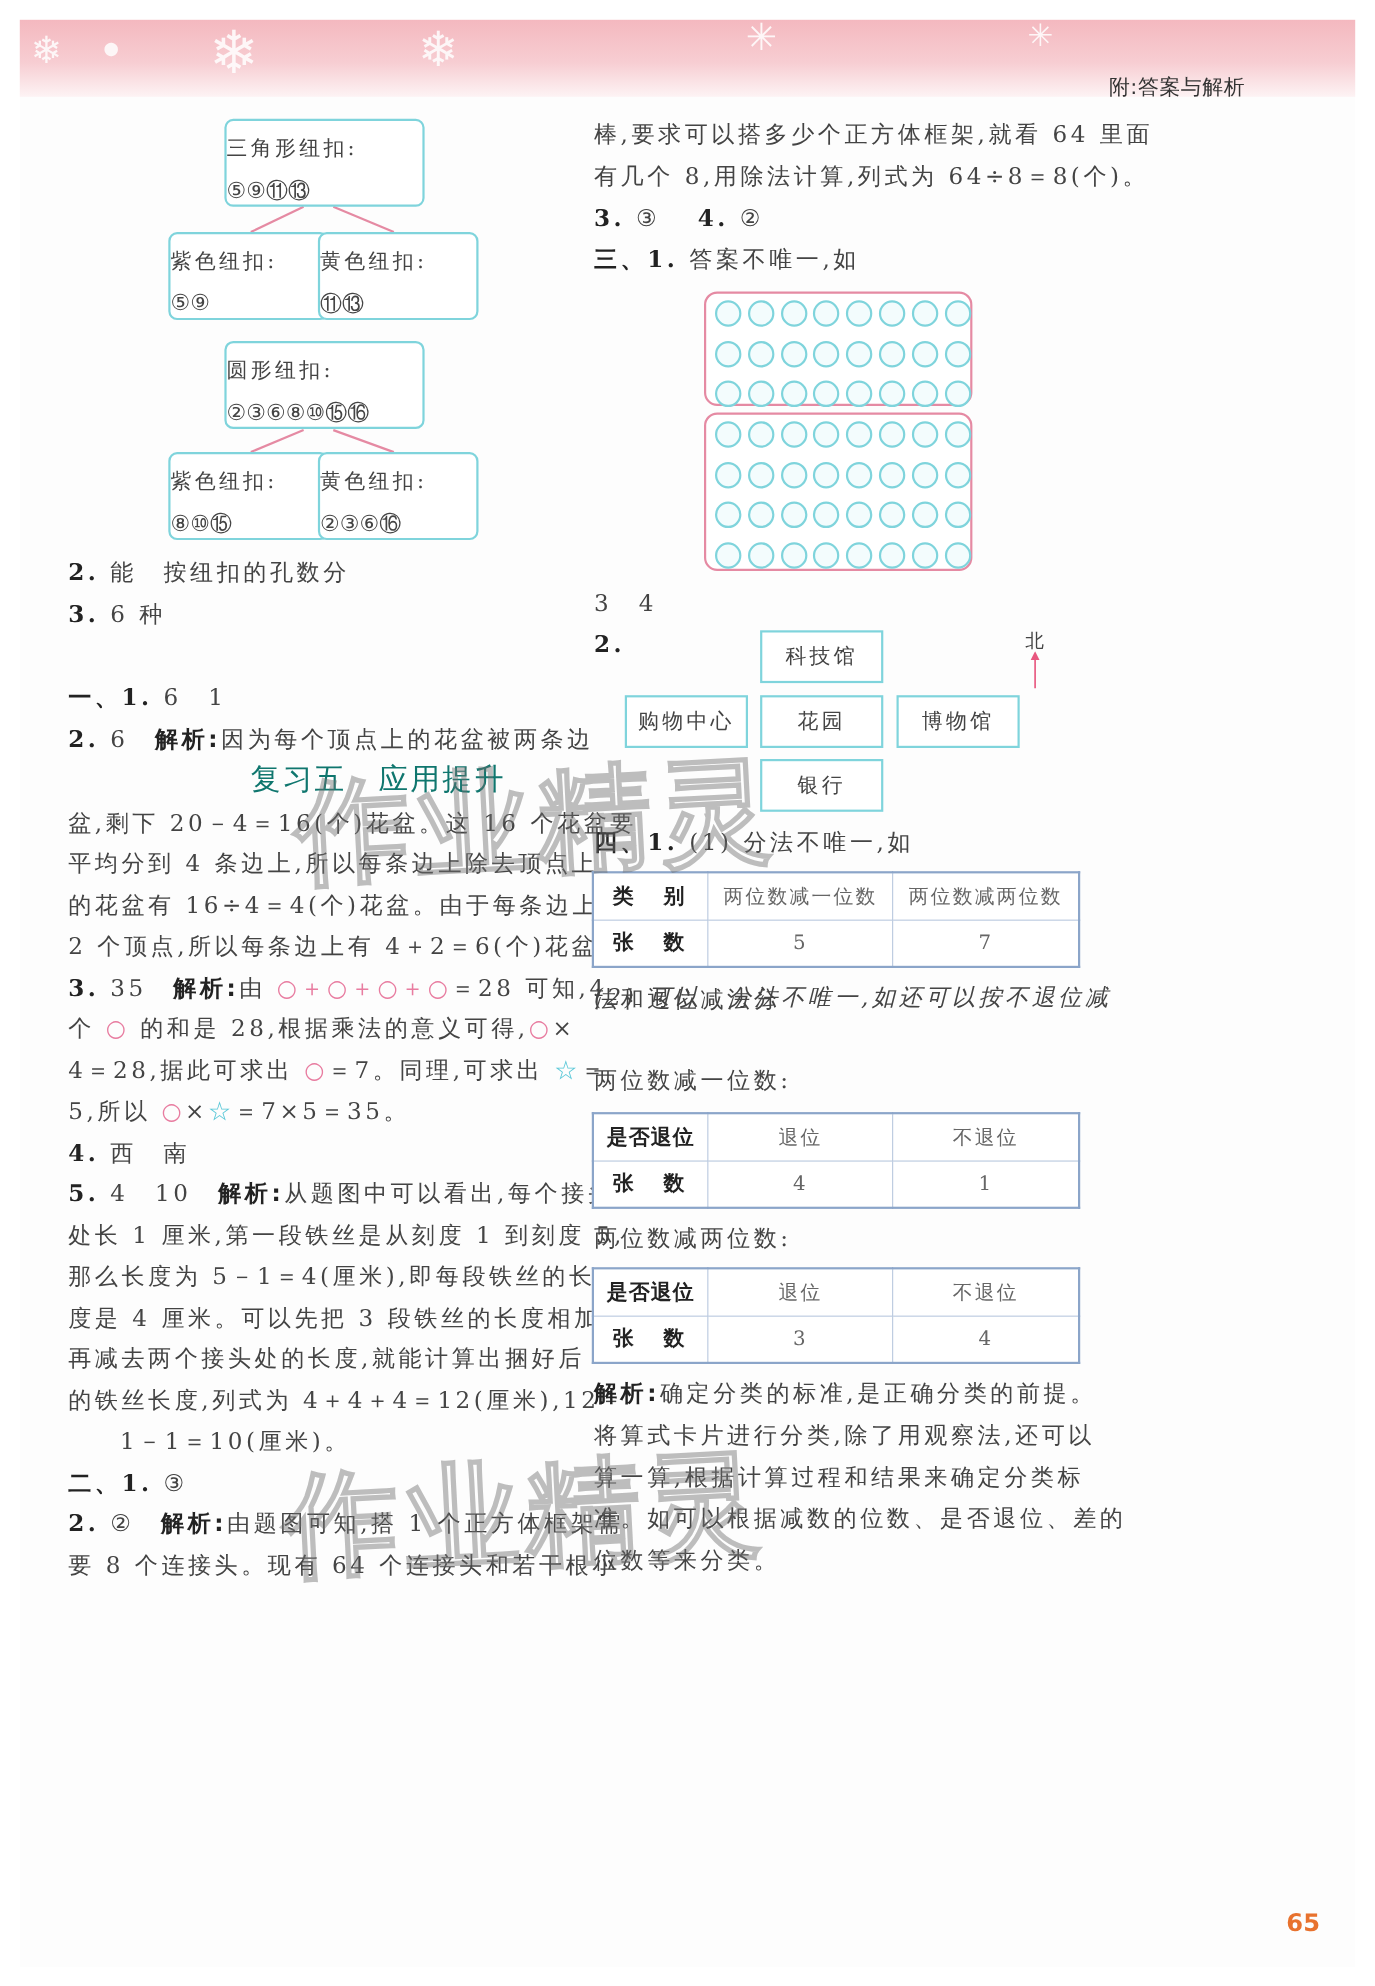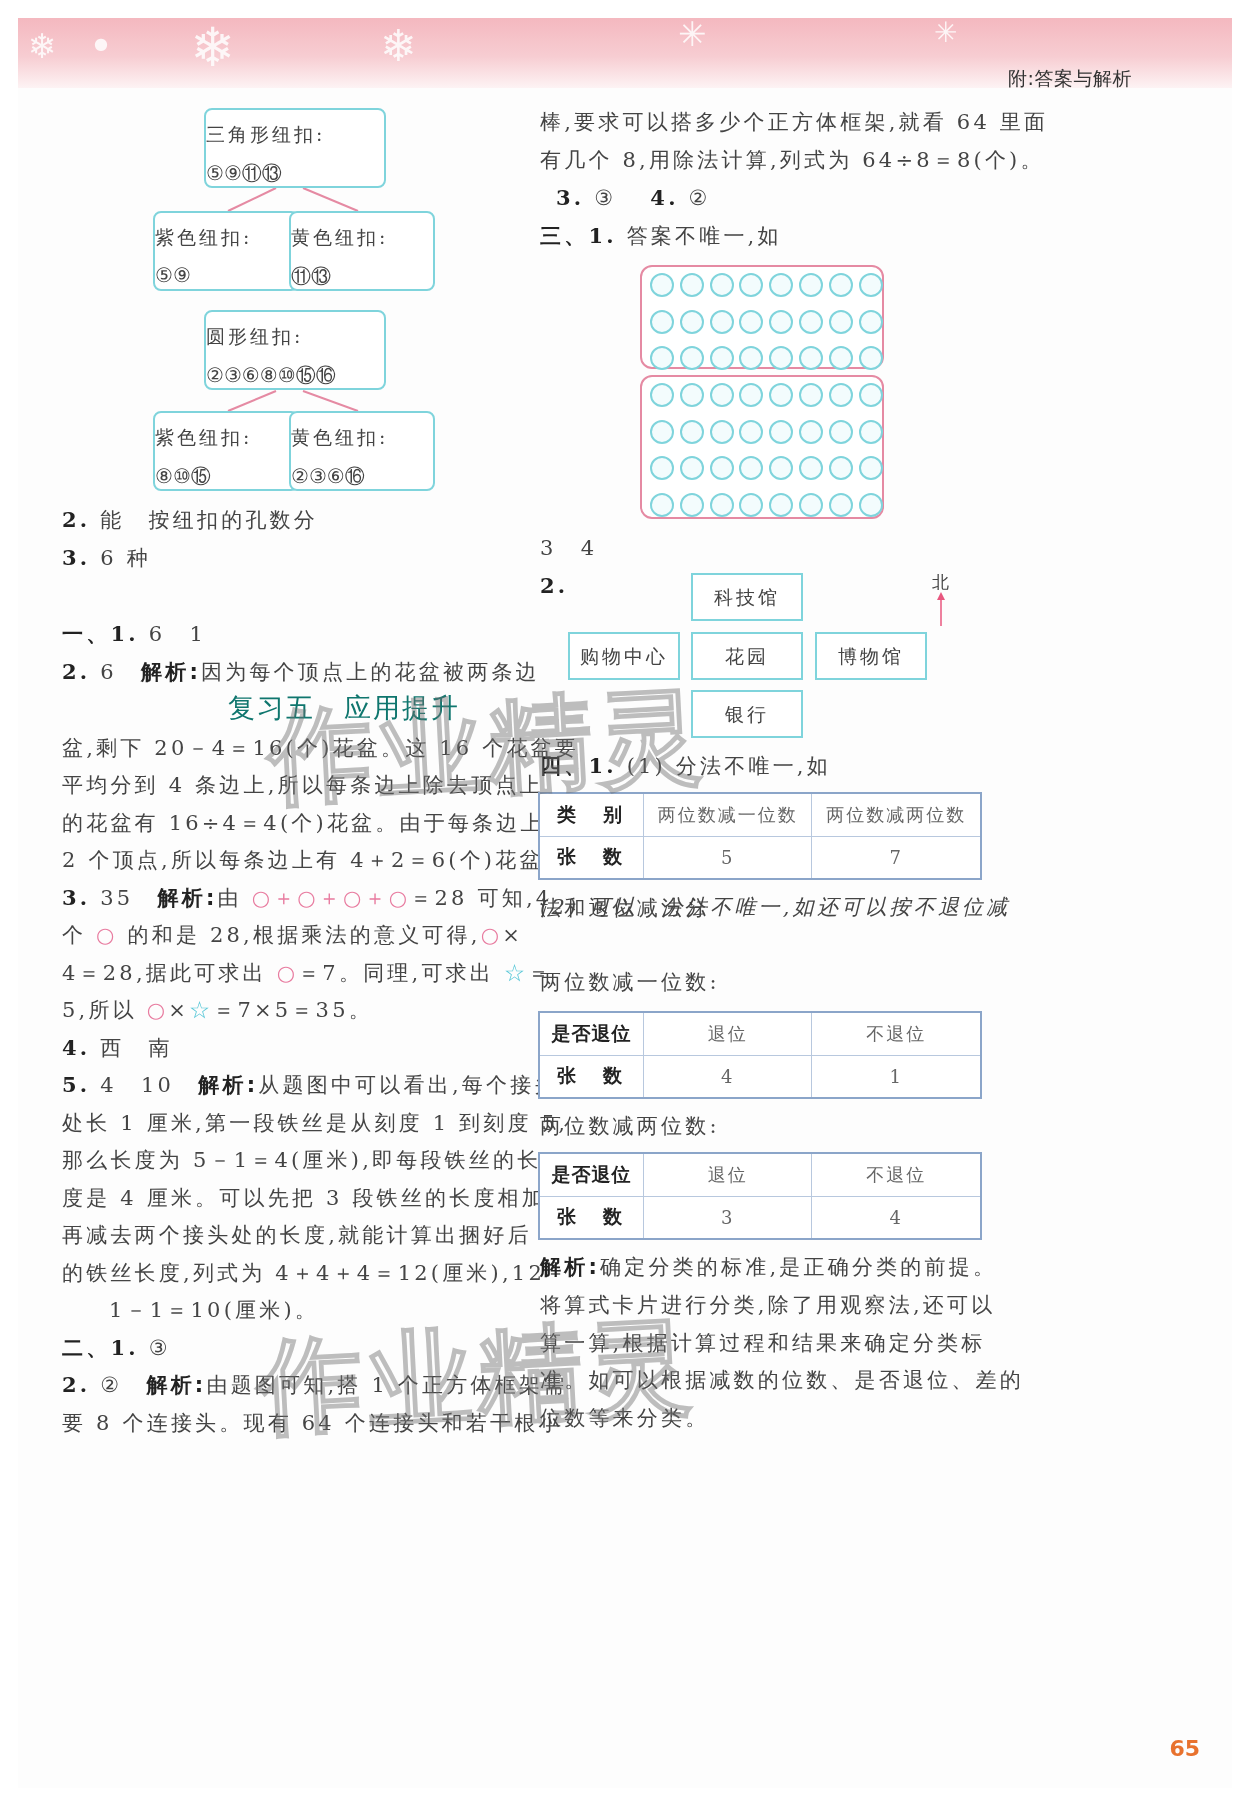--- a/index.html
+++ b/index.html
@@ -135,21 +135,21 @@
     <span class="b">二、1.</span> <span>③</span>
   </div>
   <div class="line" style="left:44px;top:1355px;">
     <span class="b">2.</span> <span>②</span>　<span class="bs">解析:</span><span>由题图可知,搭 1 个正方体框架需</span>
   </div>
   <div class="line" style="left:44px;top:1393px;">要 8 个连接头。现有 64 个连接头和若干根小</div>
 
   <div class="line" style="left:522px;top:92px;">棒,要求可以搭多少个正方体框架,就看 64 里面</div>
   <div class="line" style="left:522px;top:130px;">有几个 8,用除法计算,列式为 64÷8＝8(个)。</div>
 
-  <div class="line" style="left:538px;top:168px;">
+  <div class="line" style="left:522px;top:168px;">
     <span class="b">3.</span> <span>③</span>　 <span class="b">4.</span> <span>②</span>
   </div>
   <div class="line" style="left:522px;top:206px;">
     <span class="b">三、1.</span> <span>答案不唯一,如</span>
   </div>
 
   <div class="dotgrid" id="dg-top" style="left:622px;top:247px;width:244px;height:104px;">
       <div class="dot" style="left: 8px; top: 6px;"></div>
       <div class="dot" style="left: 37.8px; top: 6px;"></div>
       <div class="dot" style="left: 67.6px; top: 6px;"></div>

